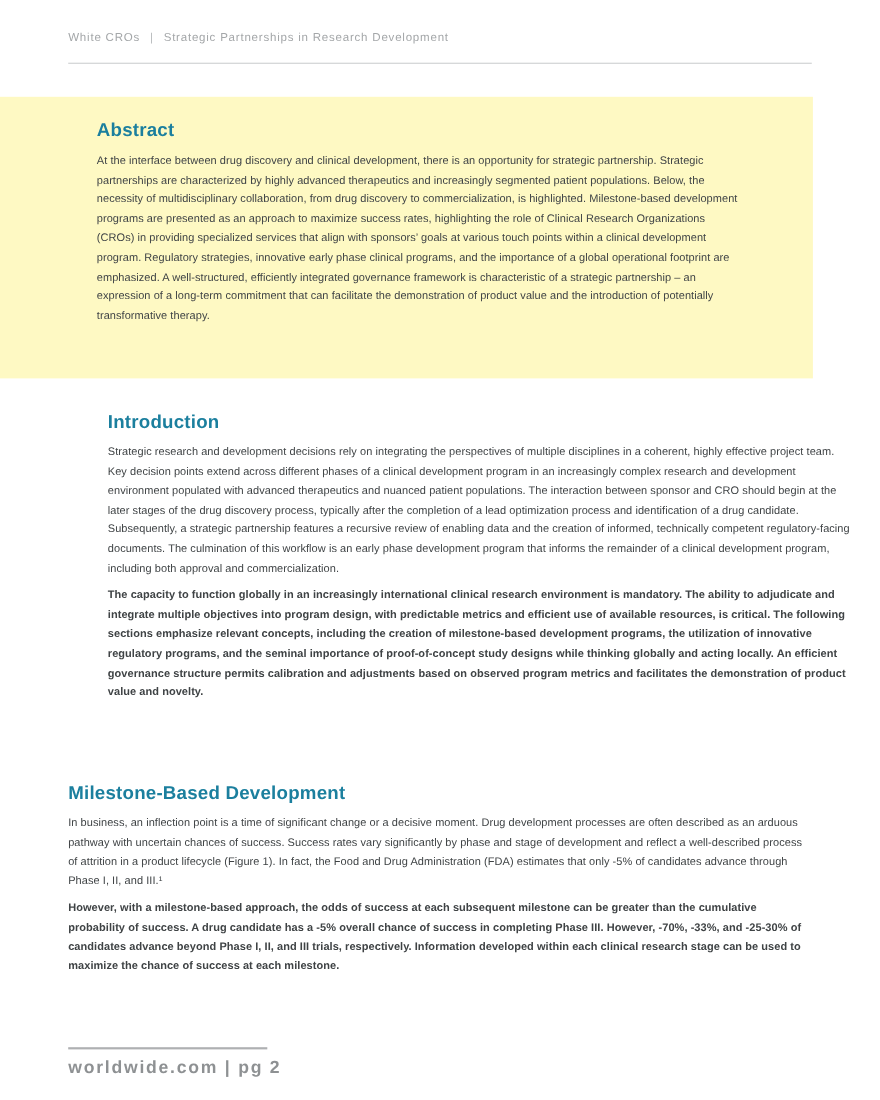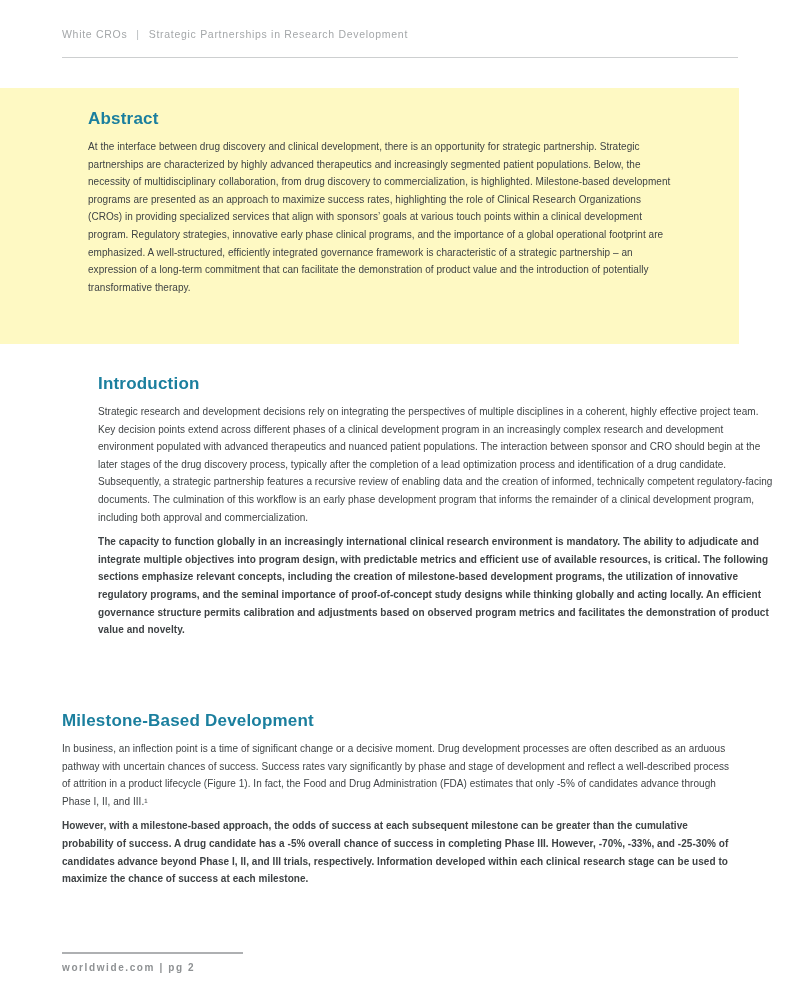--- a/index.html
+++ b/index.html
@@ -82,21 +82,21 @@
     left: 62px;
     top: 952px;
     width: 181px;
     height: 2px;
     background: #aeb0b2;
   }
   .page-footer {
     position: absolute;
     left: 62px;
     top: 962px;
-    font-size: 10px;
+    font-size: 16px;
     font-weight: 600;
     letter-spacing: 1.6px;
     color: #8e9193;
     white-space: nowrap;
   }
 </style>
 </head>
 <body>
 
 <div class="page-header">

